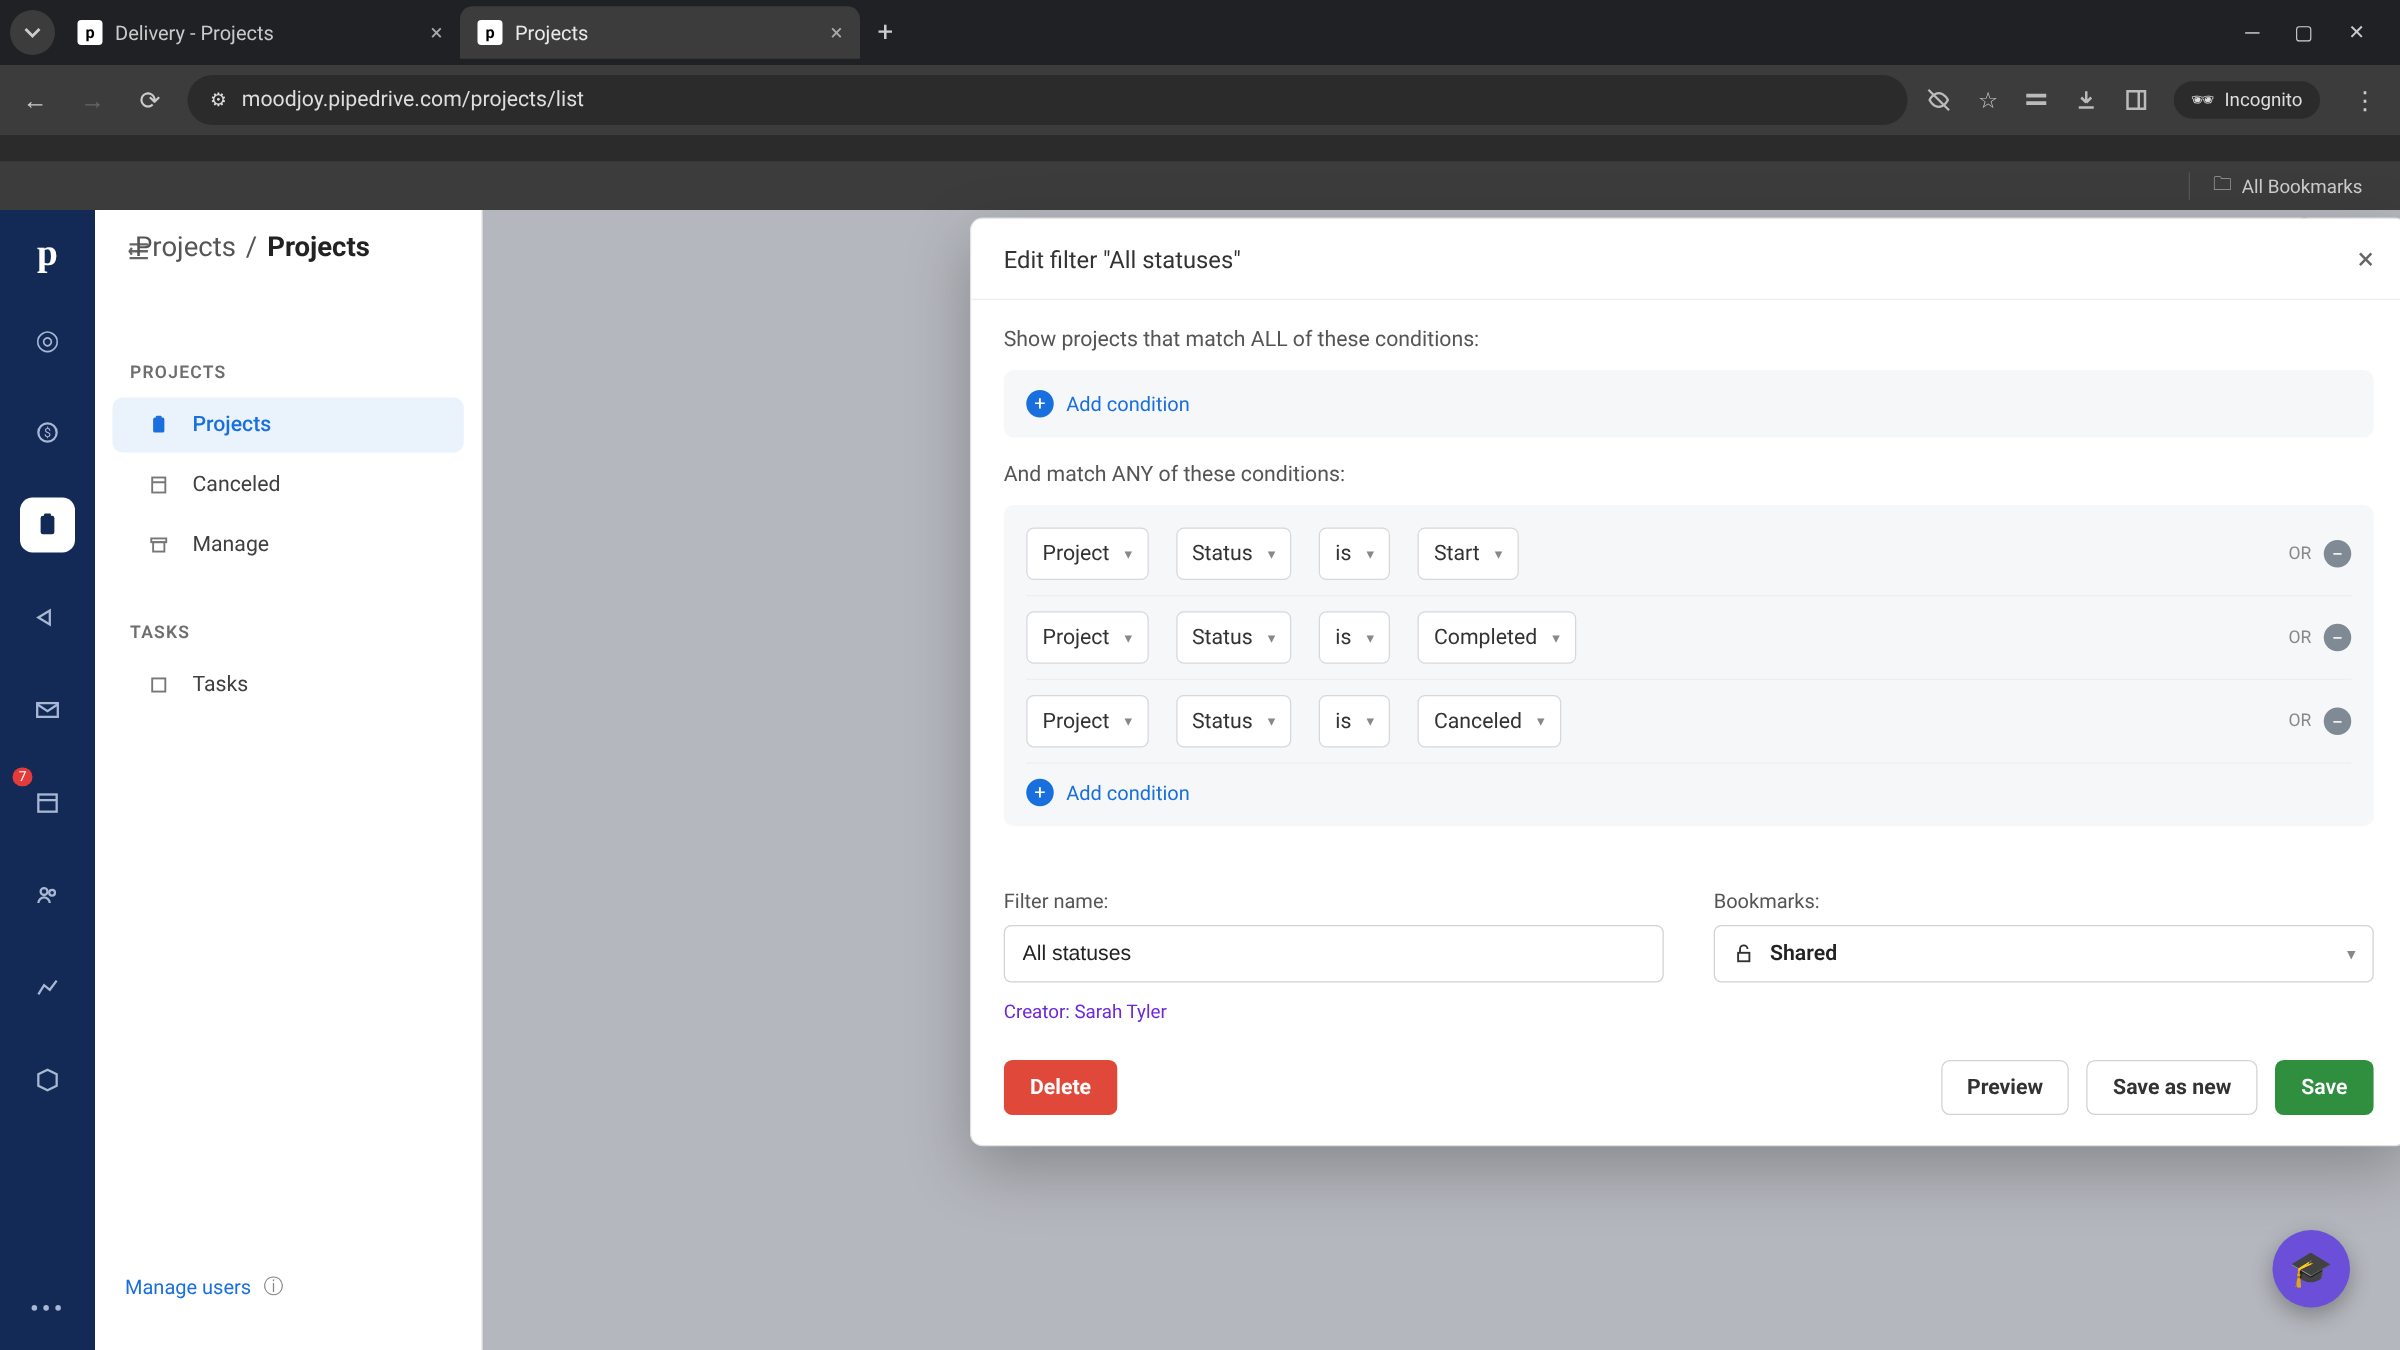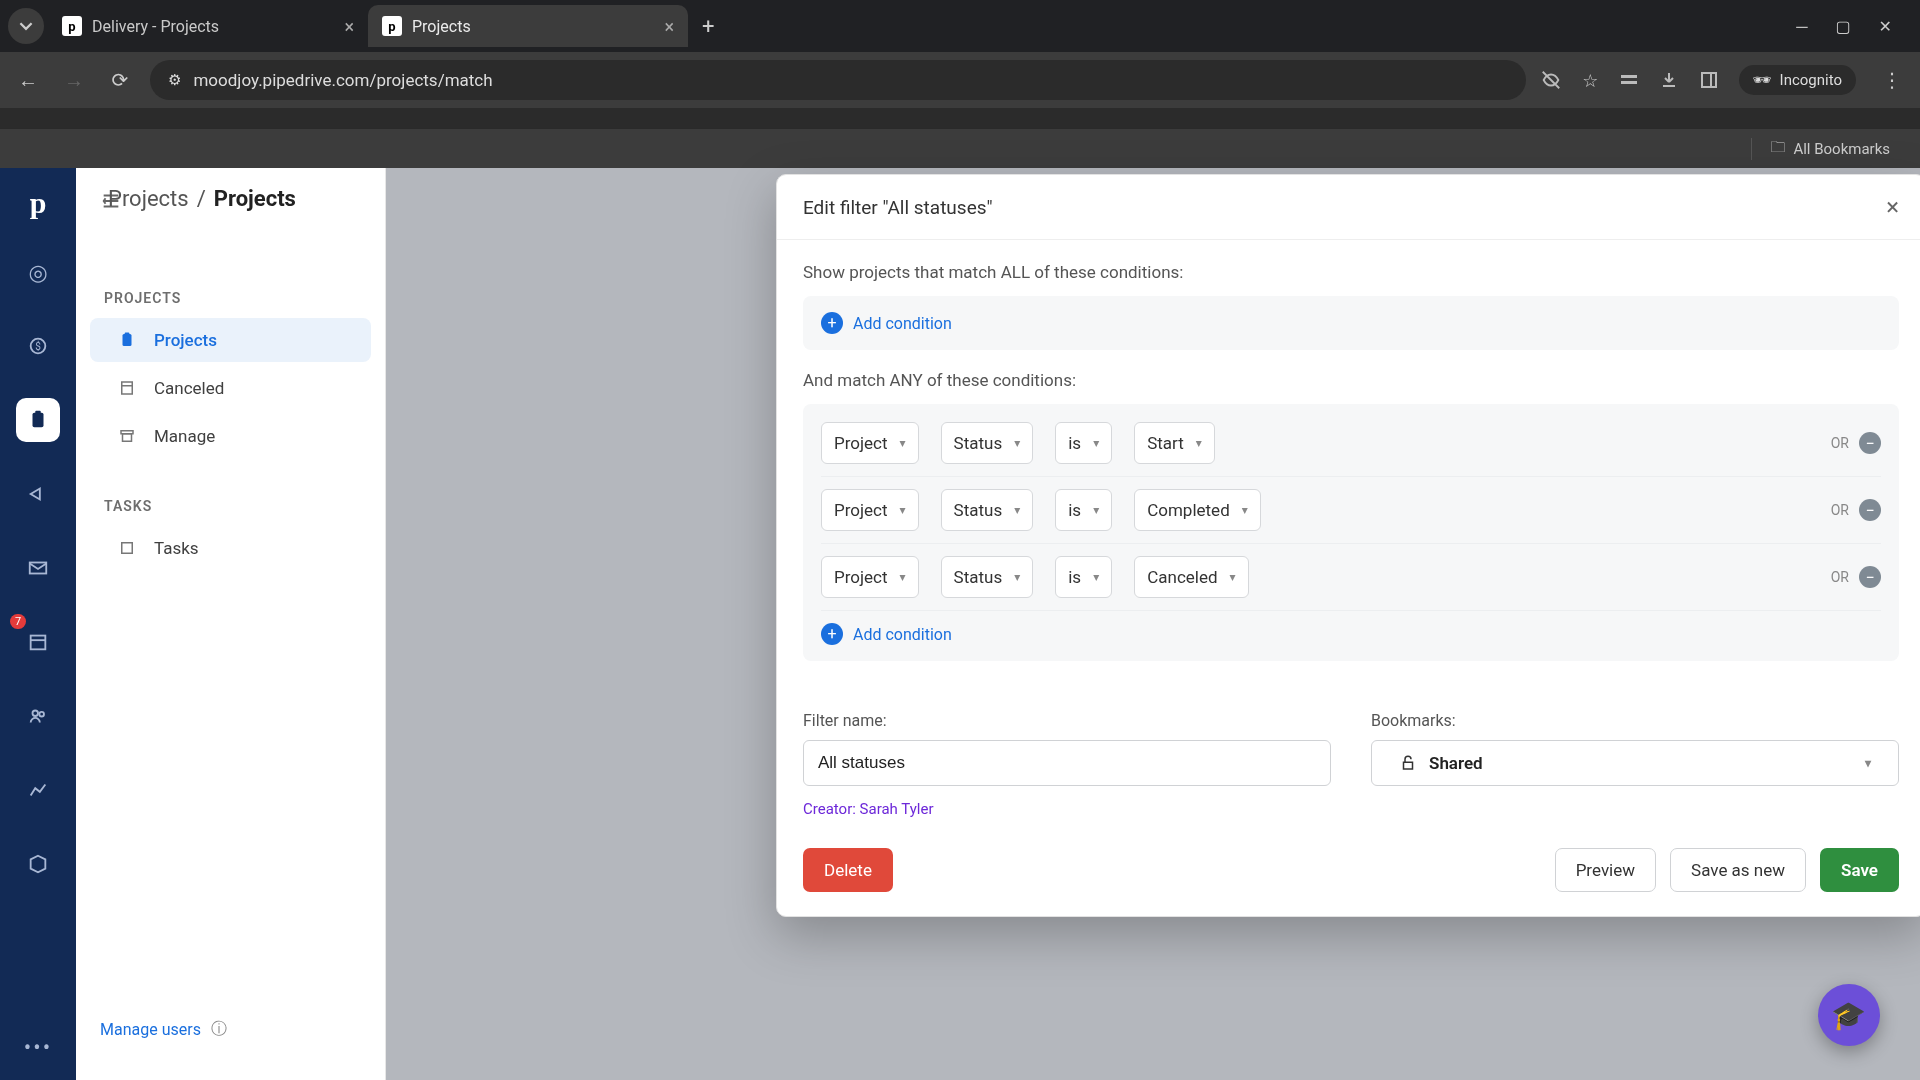--- a/index.html
+++ b/index.html
@@ -71,24 +71,24 @@
   .dd { height:42px; border:1px solid #d6d8db; border-radius:6px; background:#fff; display:flex; align-items:center; padding:0 12px; font-size:17px; color:#333; gap:12px;}
   .caret { color:#888; font-size:12px;}
   .row-right { margin-left:auto; display:flex; align-items:center; gap:10px; color:#888; font-size:14px;}
   .minus-circle { width:22px; height:22px; border-radius:50%; background:#7f8a94; color:#fff; display:flex; align-items:center; justify-content:center; font-size:16px;}
   .cond-block-inner { background:#f6f7f8; border-radius:8px; padding: 6px 18px 16px;}
 
   .form-row { display:flex; gap:40px; margin-top:10px;}
   .field { flex:1;margin-top:40px;}
   .field-label { font-size:16px; color:#555; margin-bottom:10px;}
   .text-input { width:100%; height:46px; border:1px solid #d0d2d5; border-radius:6px; padding:0 14px; font-size:17px; color:#222;}
-  .select { height:46px; border:1px solid #d0d2d5; border-radius:6px; display:flex; align-items:center; padding:0 27px; font-size:17px; color:#222; gap:12px; font-weight:600;}
+  .select { height:46px; border:1px solid #d0d2d5; border-radius:6px; display:flex; align-items:center; padding:0 14px; font-size:17px; color:#222; gap:12px; font-weight:600;}
   .creator { color:#6d28d9; font-size:15px; margin-top:14px;}
   .modal-footer { display:flex; gap:14px; padding: 20px 26px 24px;}
-  .btn { height:44px; border-radius:7px; padding:0 20px; font-size:17px; display:flex; align-items:center; justify-content:center; border:1px solid transparent;}
+  .btn { height:44px; border-radius:7px; padding:0 20px; font-size:17px; display:flex; align-items:center; justify-content:center; border:1px solid transparent;font-weight:bold;}
   .btn-delete { background:#e0493a; color:#fff;}
   .btn-outline { background:#fff; border-color:#d0d2d5; color:#333;}
   .btn-save { background:#2f8f3f; color:#fff; font-weight:600;}
   .spacer { flex:1;}
 
   .fab { position:absolute; right:40px; bottom:34px; width:62px; height:62px; border-radius:50%; background:#6c4fd8; color:#fff; display:flex; align-items:center; justify-content:center; font-size:28px; box-shadow:0 6px 18px rgba(0,0,0,0.3);}
 
   .cursor { position:absolute; right:124px; top:106px; font-size:20px; color:#000; transform:rotate(-20deg);}
   .breadcrumb { position:absolute; left:108px; top:18px; font-size:22px; color:#555; display:flex; gap:8px; align-items:center;}
   .breadcrumb .current { color:#222; font-weight:700;}
@@ -120,21 +120,21 @@
       <span>▢</span>
       <span>✕</span>
     </div>
   </div>
   <div class="addr-bar">
     <span class="nav-btn">←</span>
     <span class="nav-btn disabled">→</span>
     <span class="nav-btn">⟳</span>
     <div class="url-field">
       <span style="font-size:15px;">⚙</span>
-      <span>moodjoy.pipedrive.com/projects/match</span>
+      <span>moodjoy.pipedrive.com/projects/list</span>
     </div>
     <div class="addr-icons">
       <span>
         <svg width="22" height="22" viewBox="0 0 24 24">
             <path d="M3 3 L21 21 M4 12s3-6 8-6 8 6 8 6-3 6-8 6-8-6-8-6z" stroke="#bbb" stroke-width="2" fill="none"></path>
           </svg>
       </span>
       <span>☆</span>
       <span>
         <svg width="20" height="20" viewBox="0 0 20 20">

